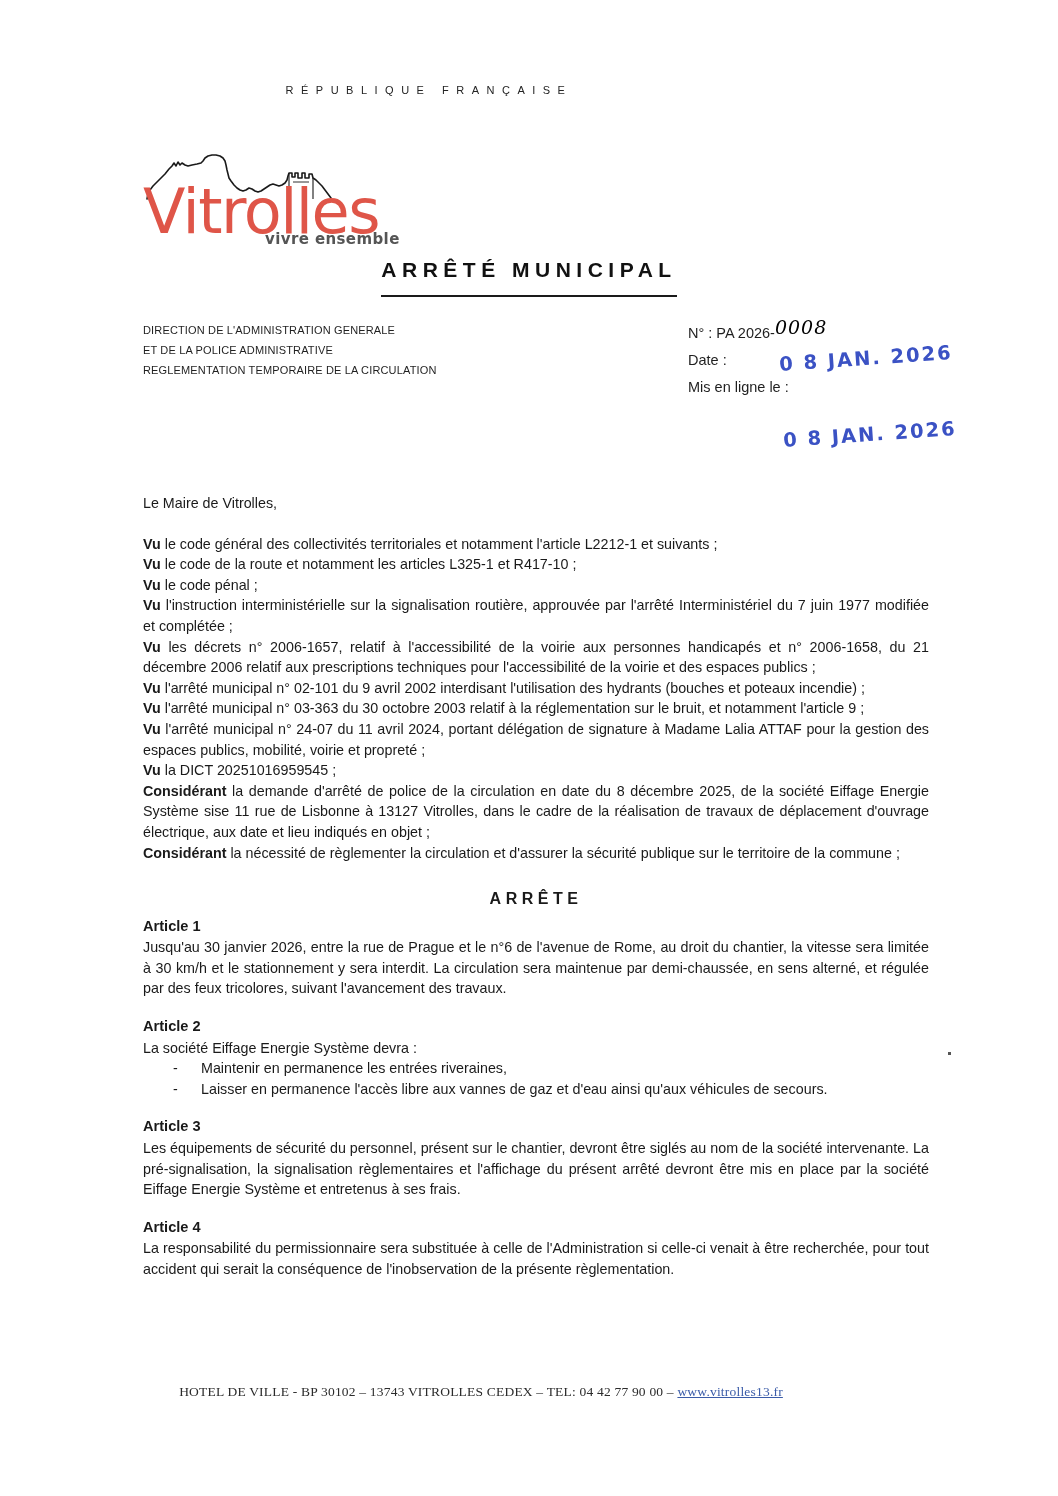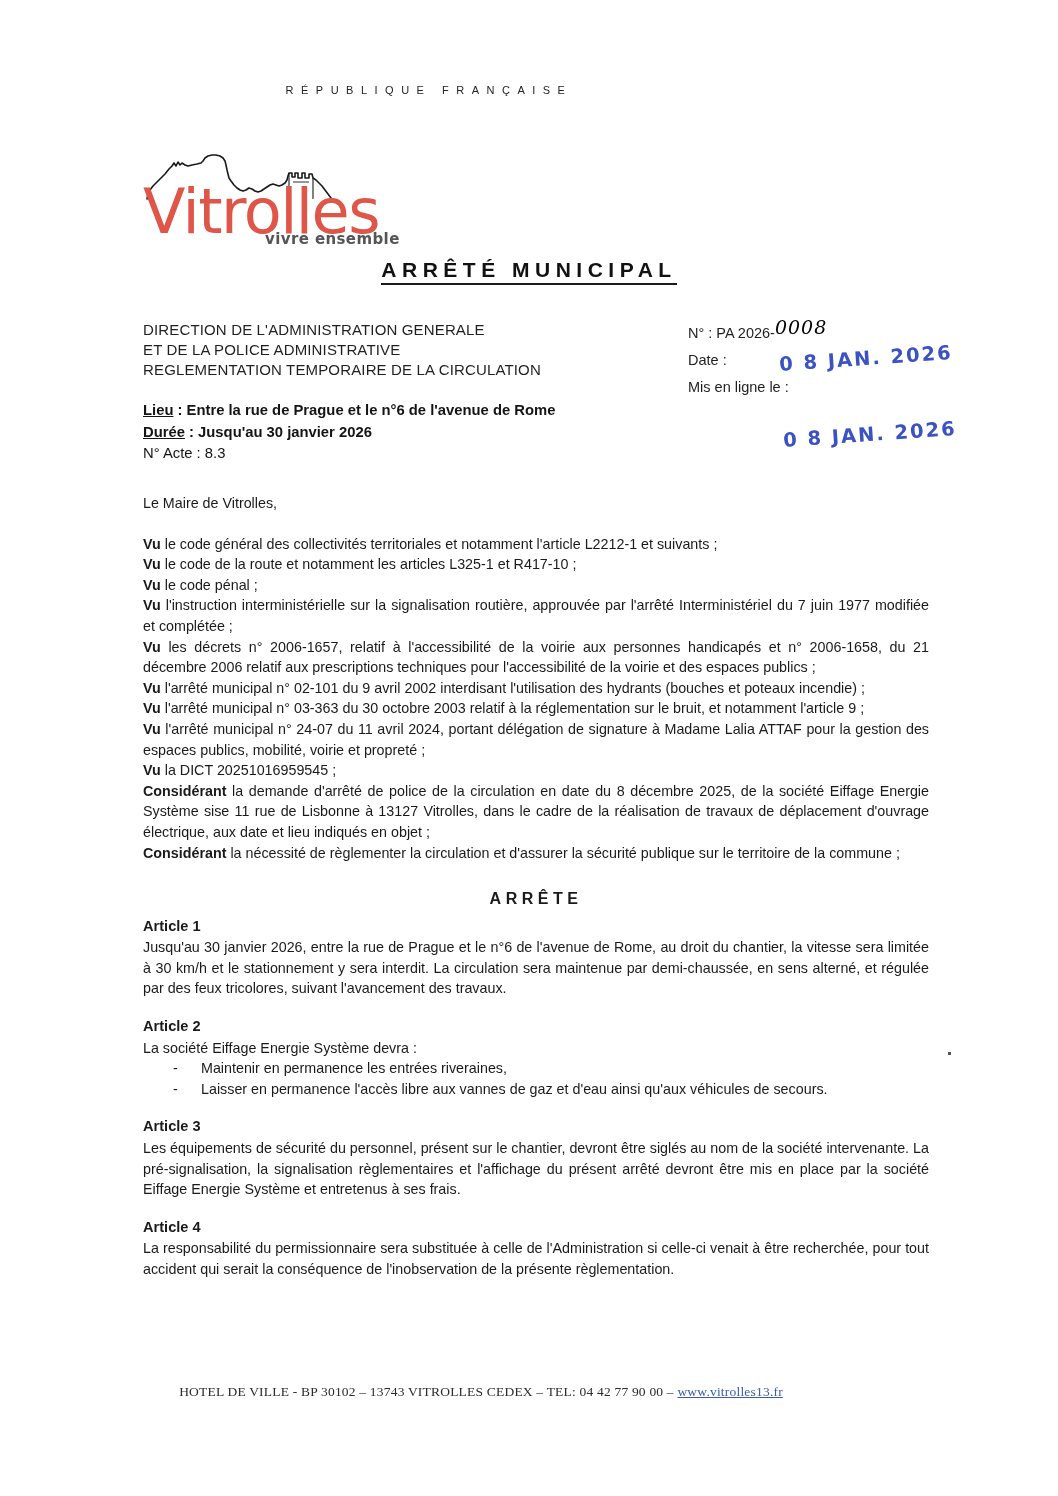--- a/index.html
+++ b/index.html
@@ -75,30 +75,30 @@
     top: 258px;
     left: 0;
     width: 1058px;
     text-align: center;
   }
   .doc-title span {
     font-size: 21px;
     font-weight: 700;
     letter-spacing: 5.5px;
     border-bottom: 2px solid #1a1a1a;
-    padding-bottom: 2px;
+    padding-bottom: 14px;
     color: #111111;
   }
 
   
   .service-block {
     position: absolute;
     top: 320px;
     left: 143px;
-    font-size: 15px;
+    font-size: 11px;
     line-height: 20px;
     color: #1f1f1f;
     letter-spacing: 0.15px;
   }
 
   
   .ref-block {
     position: absolute;
     top: 318px;
     left: 688px;
@@ -249,25 +249,20 @@
       <span>Date :</span>
     </div>
     <div class="ref-row">
       <span>Mis en ligne le :</span>
     </div>
   </div>
 
   <div class="stamp stamp-1">0 8 JAN. 2026</div>
   <div class="stamp stamp-2">0 8 JAN. 2026</div>
 
-  <div class="lieu-block">
-    <div><span class="u">Lieu</span><span class="b"> : Entre la rue de Prague et le n°6 de l'avenue de Rome</span></div>
-    <div><span class="u">Durée</span><span class="b"> : Jusqu'au 30 janvier 2026</span></div>
-    <div><span class="plain">N° Acte : </span><span class="plain">8.3</span></div>
-  </div>
 
   <div class="body-text">
 
     <p>Le Maire de Vitrolles,</p>
     <div class="spacer-line"></div>
 
     <div id="clauses-container">
         <p><span class="lbl">Vu</span><span> le code général des collectivités territoriales et notamment l'article L2212-1 et suivants ;</span></p>
         <p><span class="lbl">Vu</span><span> le code de la route et notamment les articles L325-1 et R417-10 ;</span></p>
         <p><span class="lbl">Vu</span><span> le code pénal ;</span></p>

